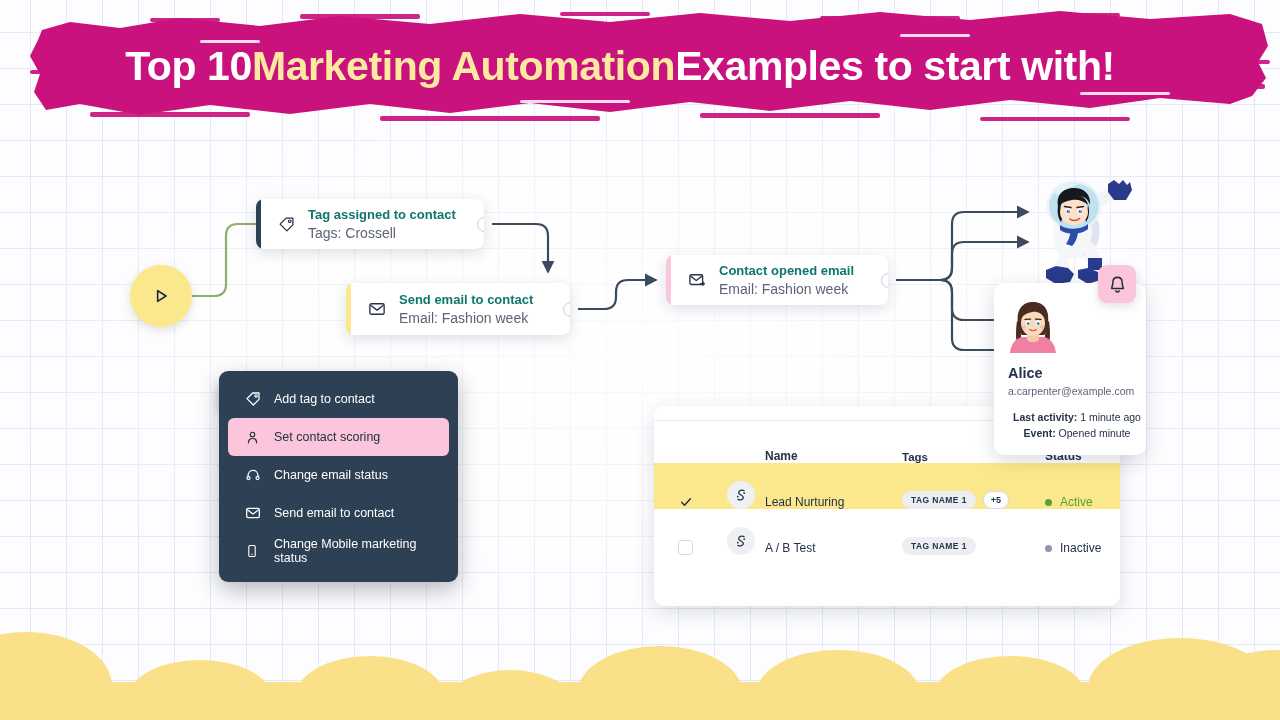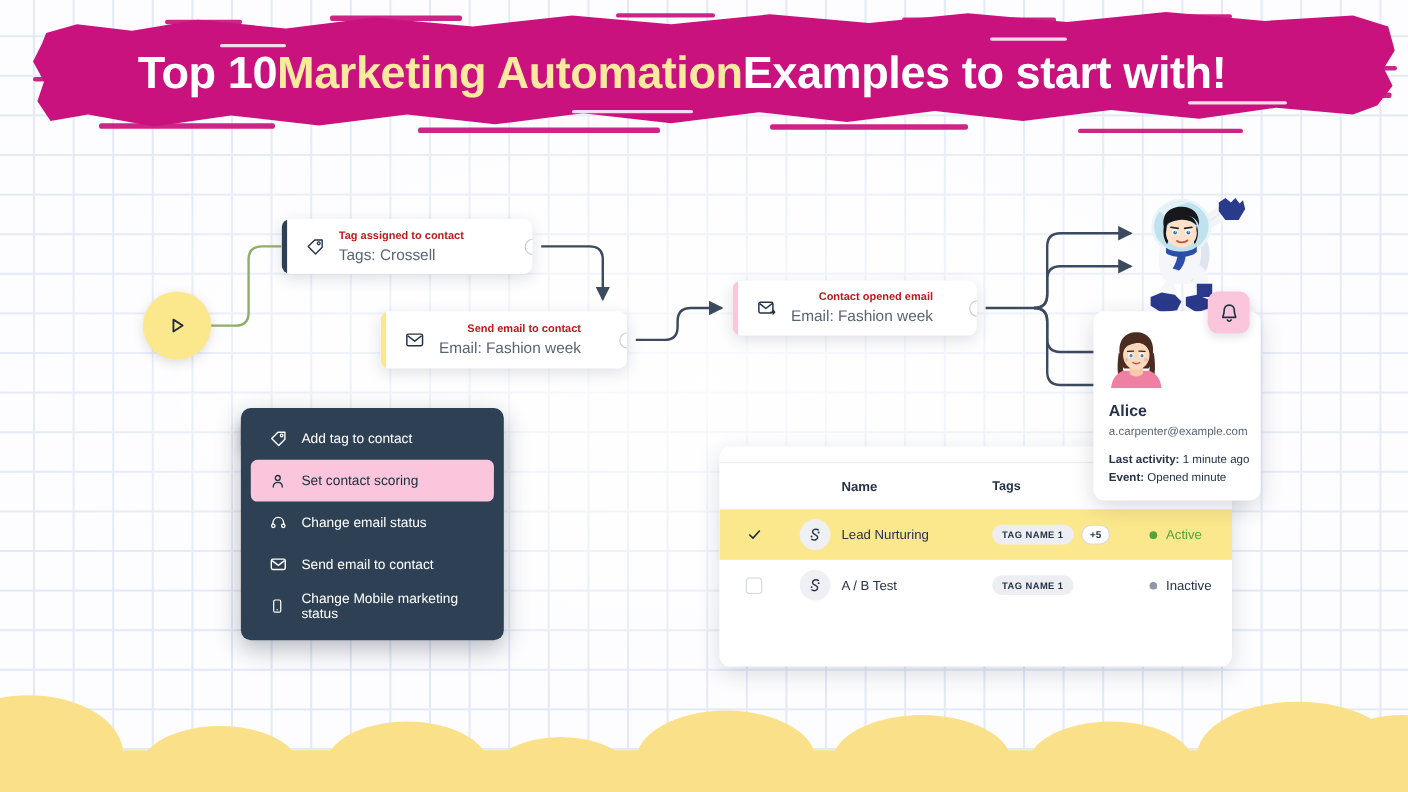--- a/index.html
+++ b/index.html
@@ -55,21 +55,21 @@
 
   
   .node {
     position: absolute; background: #ffffff; border-radius: 8px;
     box-shadow: 0 4px 14px rgba(30,40,70,0.14);
     display: flex; align-items: center; overflow: hidden;
   }
   .node .accent { position: absolute; left: 0; top: 0; bottom: 0; width: 5px; }
   .node .nicon { margin-left: 22px; flex: 0 0 auto; display: flex; align-items: center; }
   .node .ntext { margin-left: 13px; padding-right: 20px; }
-  .node .ntitle { font-size: 10px; font-weight: bold; color: #b91c1c; line-height: 1.25; text-align: right; }
+  .node .ntitle { font-size: 13px; font-weight: bold; color: #0f766e; line-height: 1.25; text-align: right; }
   .node .nsub { font-size: 14px; color: #5b6474; margin-top: 2px; }
   .port {
     position: absolute; width: 15px; height: 15px; border-radius: 50%;
     background: #fff; border: 1.6px solid #c7ccd6; top: 50%; margin-top: -7.5px;
   }
 
   #node-tag  { left: 256px; top: 199px; width: 228px; height: 50px; }
   #node-send { left: 346px; top: 283px; width: 224px; height: 52px; }
   #node-open { left: 666px; top: 255px; width: 222px; height: 50px; }
 
@@ -96,21 +96,21 @@
 
   
   #wf-panel {
     position: absolute; left: 654px; top: 406px; width: 466px; height: 200px;
     background: #ffffff; border-radius: 10px;
     box-shadow: 0 6px 20px rgba(30,40,70,0.15);
     overflow: hidden;
   }
   #wf-title { font-size: 14px; font-weight: bold; color: #253248; padding: 15px 0 0 15px; }
   #wf-divider { height: 1px; background: #ebedf2; margin-top: 14px; }
-  .wf-row { display: flex; align-items: center; height: 46px; }
+  .wf-row { display: flex; align-items: flex-end; height: 46px; }
   .wf-head { height: 42px; font-size: 11.5px; font-weight: bold; color: #253248; }
   .wf-row.highlight { background: #fce88c; }
   .c-check { width: 63px; display: flex; align-items: center; justify-content: center; flex: 0 0 auto; }
   .c-icon  { width: 48px; display: flex; align-items: center; justify-content: center; flex: 0 0 auto; }
   .c-name  { width: 137px; font-size: 12px; color: #253248; flex: 0 0 auto; }
   .c-tags  { width: 143px; display: flex; align-items: center; gap: 7px; flex: 0 0 auto; }
   .c-status{ flex: 1; display: flex; align-items: center; font-size: 12px; }
   .wf-head .c-name { padding-left: 0; }
   .wf-icon-circle {
     width: 28px; height: 28px; border-radius: 50%; background: #eef0f4;
@@ -136,21 +136,21 @@
     padding: 14px 0 0 14px;
   }
   #bell-badge {
     position: absolute; left: 1098px; top: 265px; width: 38px; height: 38px;
     border-radius: 9px; background: #fbc6dc;
     display: flex; align-items: center; justify-content: center;
     box-shadow: 0 3px 9px rgba(40,30,50,0.14);
   }
   #contact-name { font-size: 14.5px; font-weight: bold; color: #253248; margin-top: 8px; }
   #contact-email { font-size: 10.5px; color: #5b6474; margin-top: 4px; }
-  .meta-line { font-size: 10.5px; color: #253248; margin-top: 4px; }
+  .meta-line { font-size: 10.5px; color: #253248; margin-top: 4px; text-align: center; }
   .meta-line b { font-weight: bold; }
   #contact-avatar { margin-top: 2px; }
   #astronaut { position: absolute; left: 1022px; top: 178px; }
 </style>
 </head>
 <body>
 
 <div id="grid-bg"></div>
 <div id="grid-fade"></div>
 

